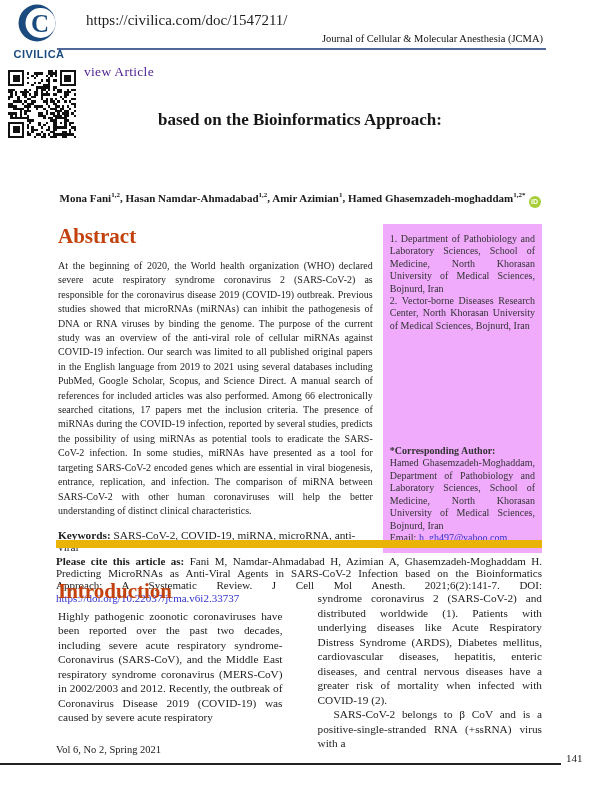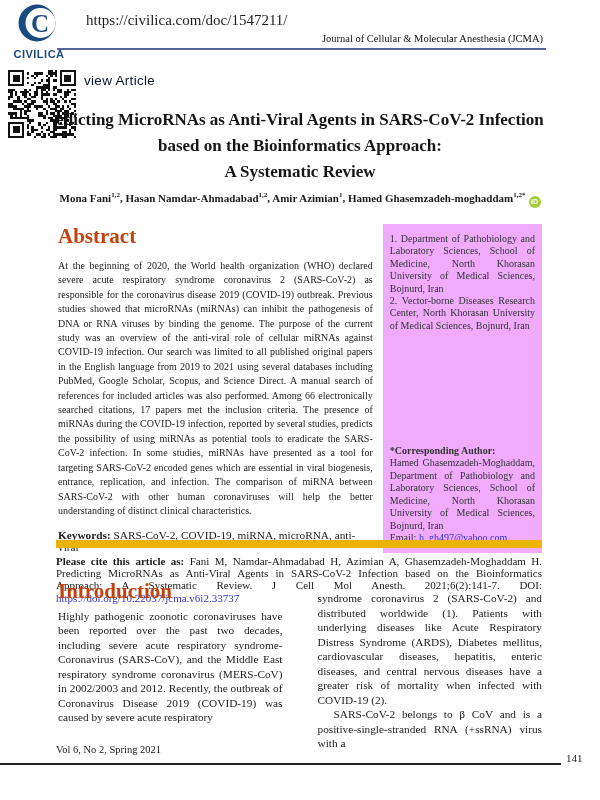--- a/index.html
+++ b/index.html
@@ -10,22 +10,22 @@
   .logo{position:absolute;left:8px;top:4px;width:62px;text-align:center;}
   .logo-name{font-family:"Liberation Sans","DejaVu Sans",sans-serif;font-weight:bold;
              font-size:11px;color:#1b4a7e;letter-spacing:.5px;}
   .doc-url{position:absolute;left:86px;top:12px;font-size:15px;color:#1d1d1d;text-decoration:none;}
   .journal-name{position:absolute;right:57px;top:33px;font-size:10.5px;color:#111;margin-left:20px;}
   .header-rule{position:absolute;left:57px;top:48px;width:489px;height:2px;background:#51679a;}
 
   
   .qr{position:absolute;left:8px;top:66px;width:68px;height:76px;}
   .qr svg{width:100%;height:100%;}
-  .view-article{position:absolute;left:84px;top:73px;font-family:Liberation Sans, sans-serif;
-                font-size:13.5px;color:#0f172a;letter-spacing:.3px;}
+  .view-article{position:absolute;left:84px;top:64px;font-family:Liberation Serif, serif;
+                font-size:13.5px;color:#4c1d95;letter-spacing:.3px;}
 
   
   .title{position:absolute;left:56px;top:107px;width:488px;text-align:center;
          font-weight:bold;font-size:17px;line-height:26px;color:#161616;}
   .authors{position:absolute;left:30px;top:191px;width:540px;text-align:center;
            font-weight:bold;font-size:11px;color:#1a1a1a;}
   .authors sup{font-size:7px;}
   .orcid{display:inline-block;width:12px;height:12px;border-radius:50%;background:#a6ce39;color:#fff;
          font:bold 7px/12px "Liberation Sans",sans-serif;text-align:center;vertical-align:-2px;margin-left:3px;}
 
@@ -378,23 +378,21 @@
         <rect x="1" y="23" width="5" height="5" fill="#fff"></rect>
         <rect x="2" y="24" width="3" height="3"></rect>
         <rect x="20" y="20" width="5" height="5"></rect>
         <rect x="21" y="21" width="3" height="3" fill="#fff"></rect>
         <rect x="22" y="22" width="1" height="1"></rect>
       </svg>
   </div>
   <span class="view-article">view Article</span>
 
   <div class="title">
-    <div>edicting MicroRNAs as Anti-Viral Agents in SARS-CoV-2 Infection</div>
     <div>based on the Bioinformatics Approach:</div>
-    <div>A Systematic Review</div>
   </div>
 
   <div class="authors">
     <span>Mona Fani</span><sup>1,2</sup><span>, </span><span>Hasan Namdar-Ahmadabad</span><sup>1,2</sup><span>, </span><span>Amir Azimian</span><sup>1</sup><span>, </span><span>Hamed Ghasemzadeh-moghaddam</span><sup>1,2*</sup><span class="orcid">iD</span>
   </div>
 
   <div class="main">
     <div class="abstract-col">
       <h2 class="sec-heading">Abstract</h2>
       <p class="abstract-body">At the beginning of 2020, the World health organization (WHO) declared severe acute respiratory syndrome coronavirus 2 (SARS-CoV-2) as responsible for the coronavirus disease 2019 (COVID-19) outbreak. Previous studies showed that microRNAs (miRNAs) can inhibit the pathogenesis of DNA or RNA viruses by binding the genome. The purpose of the current study was an overview of the anti-viral role of cellular miRNAs against COVID-19 infection. Our search was limited to all published original papers in the English language from 2019 to 2021 using several databases including PubMed, Google Scholar, Scopus, and Science Direct. A manual search of references for included articles was also performed. Among 66 electronically searched citations, 17 papers met the inclusion criteria. The presence of miRNAs during the COVID-19 infection, reported by several studies, predicts the possibility of using miRNAs as potential tools to eradicate the SARS-CoV-2 infection. In some studies, miRNAs have presented as a tool for targeting SARS-CoV-2 encoded genes which are essential in viral biogenesis, entrance, replication, and infection. The comparison of miRNA between SARS-CoV-2 with other human coronaviruses will help the better understanding of distinct clinical characteristics.</p>

